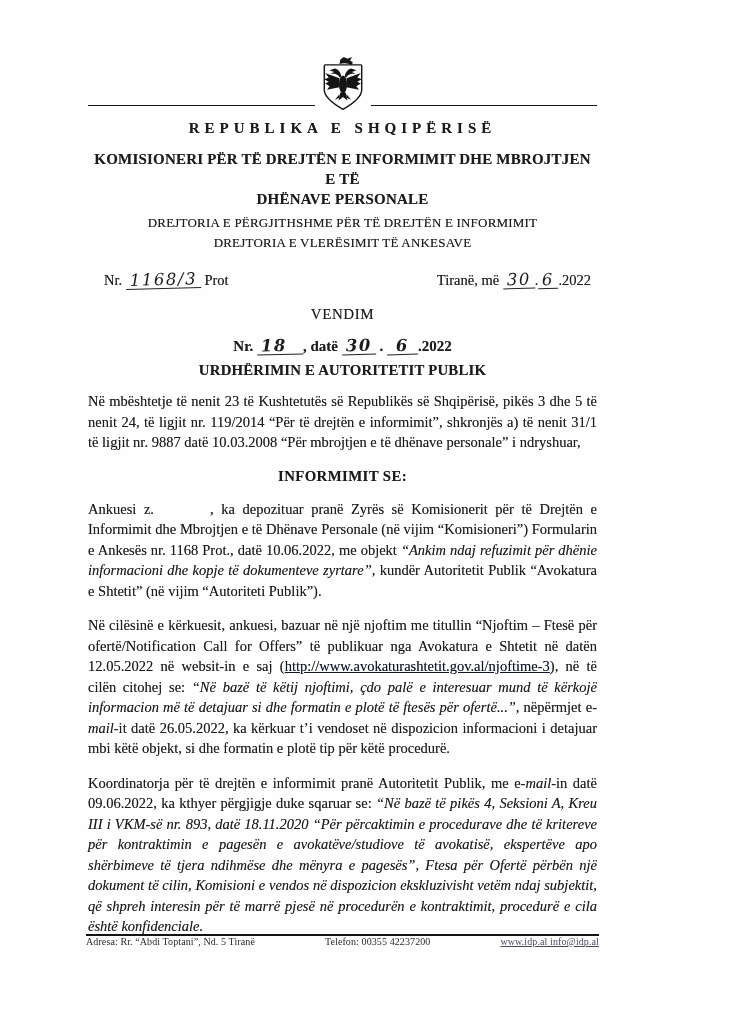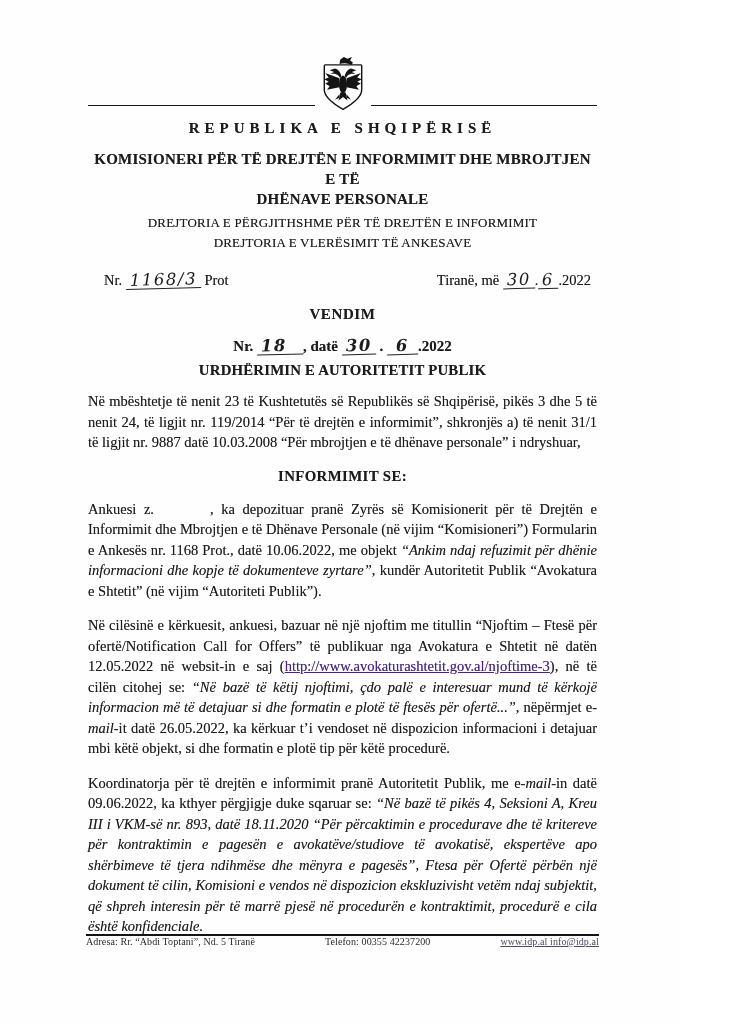--- a/index.html
+++ b/index.html
@@ -45,21 +45,21 @@
     letter-spacing:1.5px;
     transform:rotate(-1.5deg);
     border-bottom:1.3px solid #222;
     padding:0 4px 1px 4px;
     text-shadow:none;
   }
   .hw.wide{padding-right:16px;}
   .hw.pad{padding:0 9px 1px 9px;}
   
   .vendim{
-    text-align:center;font-weight:bold;font-size:15px;margin-top:17px;letter-spacing:.6px;
+    text-align:center;font-weight:normal;font-size:15px;margin-top:17px;letter-spacing:.6px;
   }
   .nr-line{
     text-align:center;font-weight:bold;font-size:15px;margin-top:15px;
   }
   .per{
     text-align:center;font-weight:bold;font-size:14.5px;margin-top:13px;letter-spacing:.4px;
   }
   .subject{
     text-align:center;font-weight:bold;font-size:14.8px;margin-top:7px;letter-spacing:.2px;
   }
@@ -68,21 +68,21 @@
     font-size:14.5px;line-height:20.5px;
     text-align:justify;
     margin:12px 0 0 0;
   }
   .para.gap{margin-top:14px;}
   .konstatova{
     text-align:center;font-weight:bold;font-size:14.8px;
     margin-top:15px;letter-spacing:.4px;
   }
   .it{font-style:italic;}
-  .link{text-decoration:underline;color:#4c1d95;}
+  .link{text-decoration:underline;color:#0f172a;}
   .redact-gap{display:inline-block;width:56px;}
   
   .footer{
     position:absolute;left:86px;right:80px;top:934px;
     border-top:2.6px solid #131313;
     display:flex;justify-content:space-between;align-items:baseline;
     font-size:10px;letter-spacing:.1px;
     color:#2a2a2a;text-shadow:none;
   }
   .footer .web{text-decoration:underline;color:#4a4a63;}

